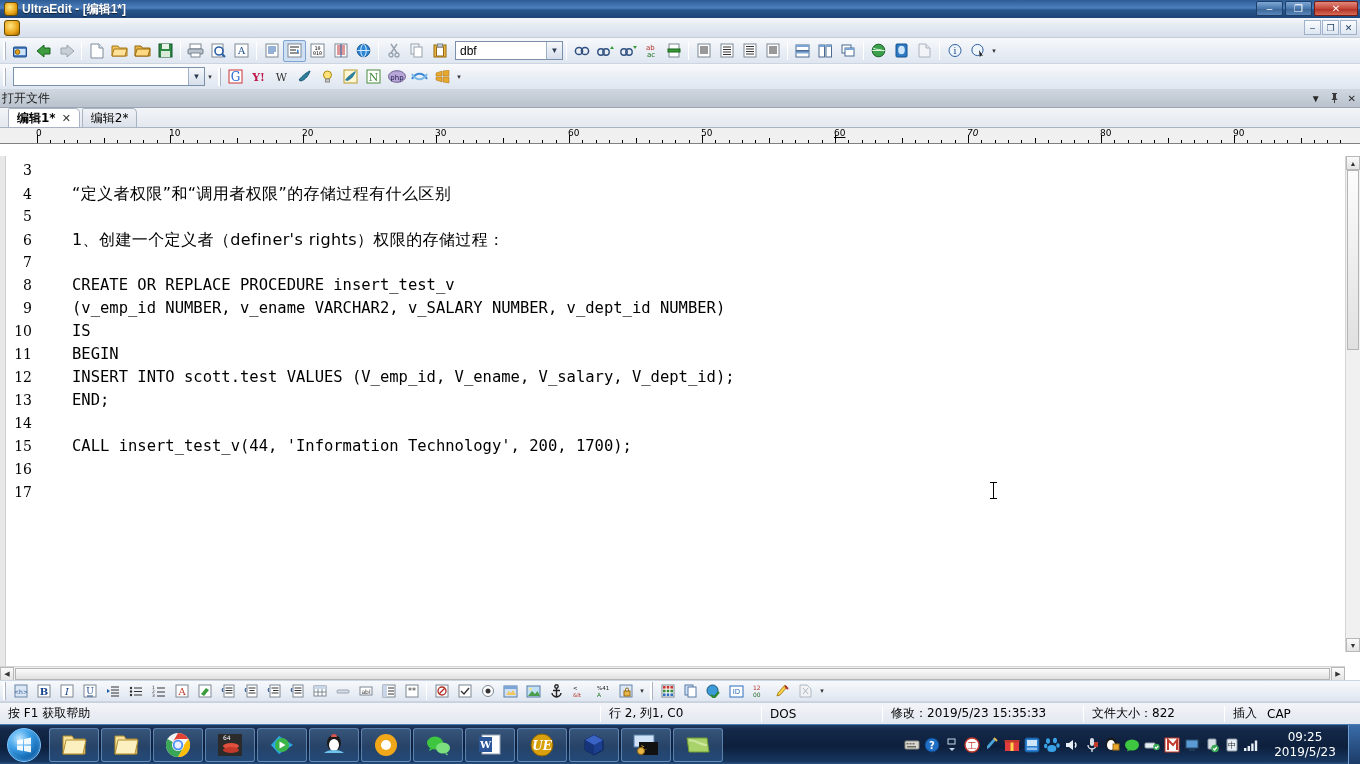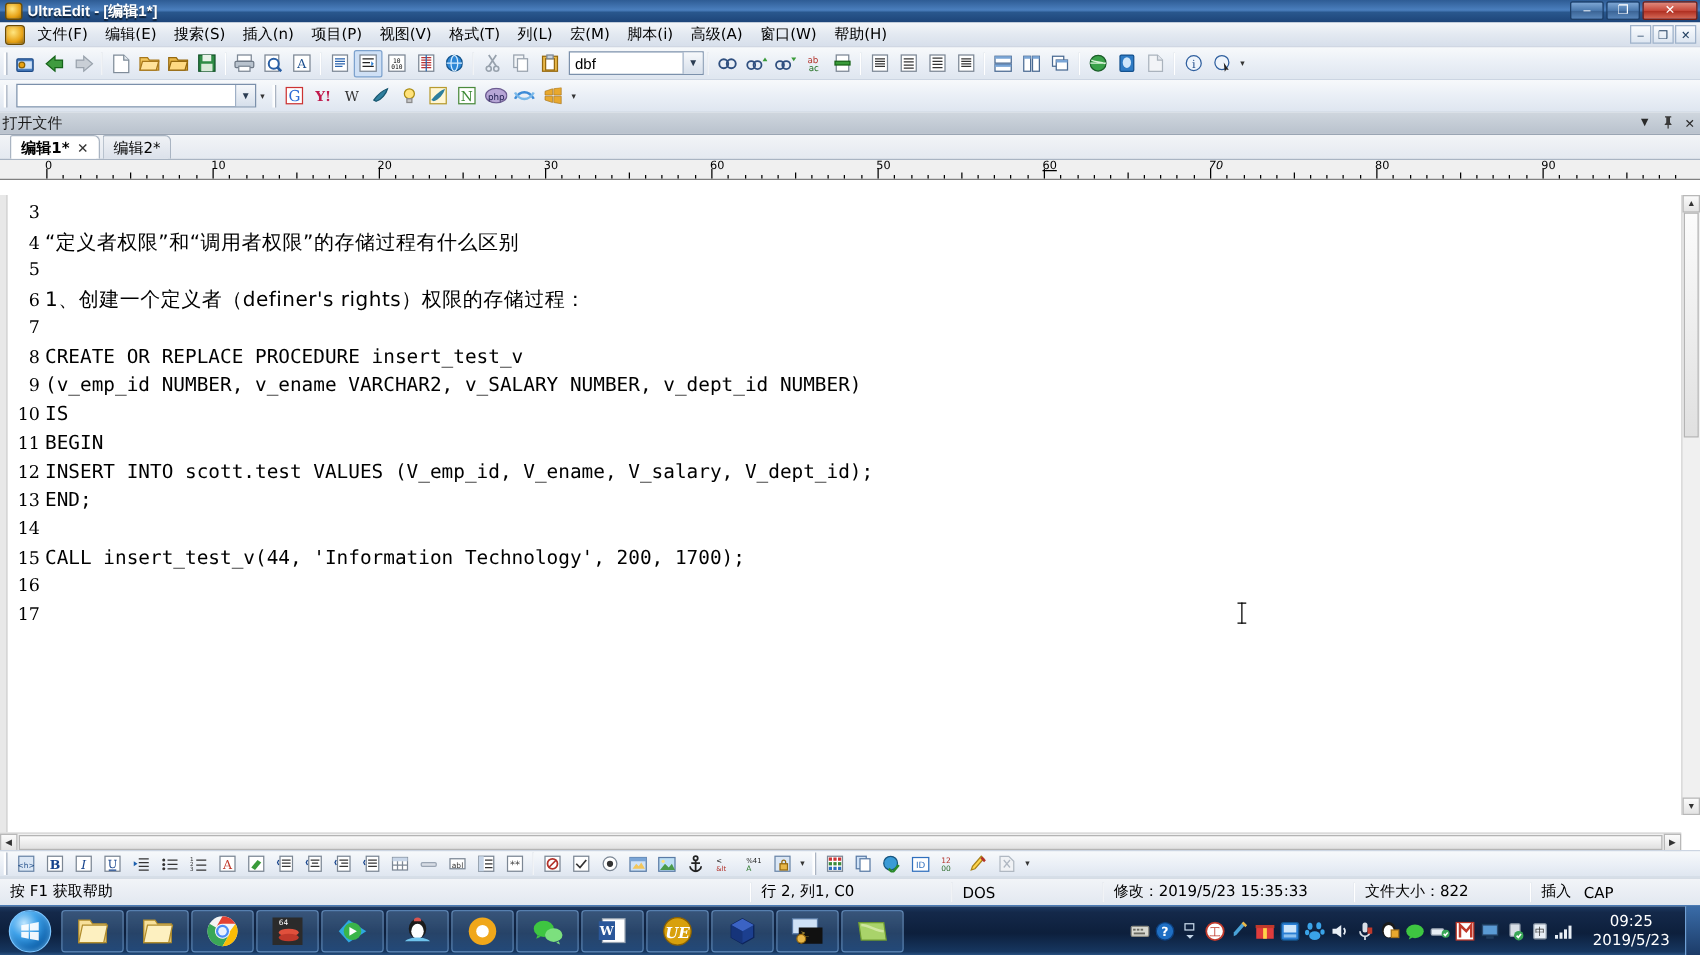--- a/index.html
+++ b/index.html
@@ -168,21 +168,21 @@
     font-family: "DejaVu Sans Mono", "Liberation Mono", monospace;
     font-size: 15.5px; line-height: 23px;
     padding-top: 3px;
   }
   .cline { display: flex; height: 23px; align-items: baseline; white-space: pre; }
   .lnum {
     width: 30px; text-align: right; padding-right: 4px; flex: none;
     color: #000; font-size: 14px;
     font-family: "DejaVu Serif", "Liberation Serif", serif;
   }
-  .ctext { color: #000; }
+  .ctext { color: #000; margin-left: 36px; }
   .ctext.cjk { font-family: "DejaVu Sans", "Liberation Sans", sans-serif; font-size: 16px; letter-spacing: .4px; }
   .caret-ibeam {
     position: absolute; left: 990px; top: 326px;
     width: 7px; height: 17px; pointer-events: none;
   }
   .caret-ibeam:before, .caret-ibeam:after {
     content: ""; position: absolute; left: 0; width: 7px; height: 1px; background: #000;
   }
   .caret-ibeam:before { top: 0; } .caret-ibeam:after { bottom: 0; }
   .caret-ibeam span { position: absolute; left: 3px; top: 0; width: 1px; height: 17px; background: #000; }
@@ -267,35 +267,20 @@
     <div class="tb-title">UltraEdit - [编辑1*]</div>
     <div class="winbtns">
       <div class="winbtn">–</div>
       <div class="winbtn">❐</div>
       <div class="winbtn close">✕</div>
     </div>
   </div>
 
   <div class="menubar">
     <div class="app-mini"></div>
-    <div id="menu-items" style="display:flex;align-items:center">
-        <div class="menu-item">文件(F)</div>
-        <div class="menu-item">编辑(E)</div>
-        <div class="menu-item">搜索(S)</div>
-        <div class="menu-item">插入(n)</div>
-        <div class="menu-item">项目(P)</div>
-        <div class="menu-item">视图(V)</div>
-        <div class="menu-item">格式(T)</div>
-        <div class="menu-item">列(L)</div>
-        <div class="menu-item">宏(M)</div>
-        <div class="menu-item">脚本(i)</div>
-        <div class="menu-item">高级(A)</div>
-        <div class="menu-item">窗口(W)</div>
-        <div class="menu-item">帮助(H)</div>
-      </div>
     <div class="mdi-btns">
       <div class="mdi-btn">–</div>
       <div class="mdi-btn">❐</div>
       <div class="mdi-btn">✕</div>
     </div>
   </div>
 
   <div class="toolbar">
     <div class="grip"></div>
 

